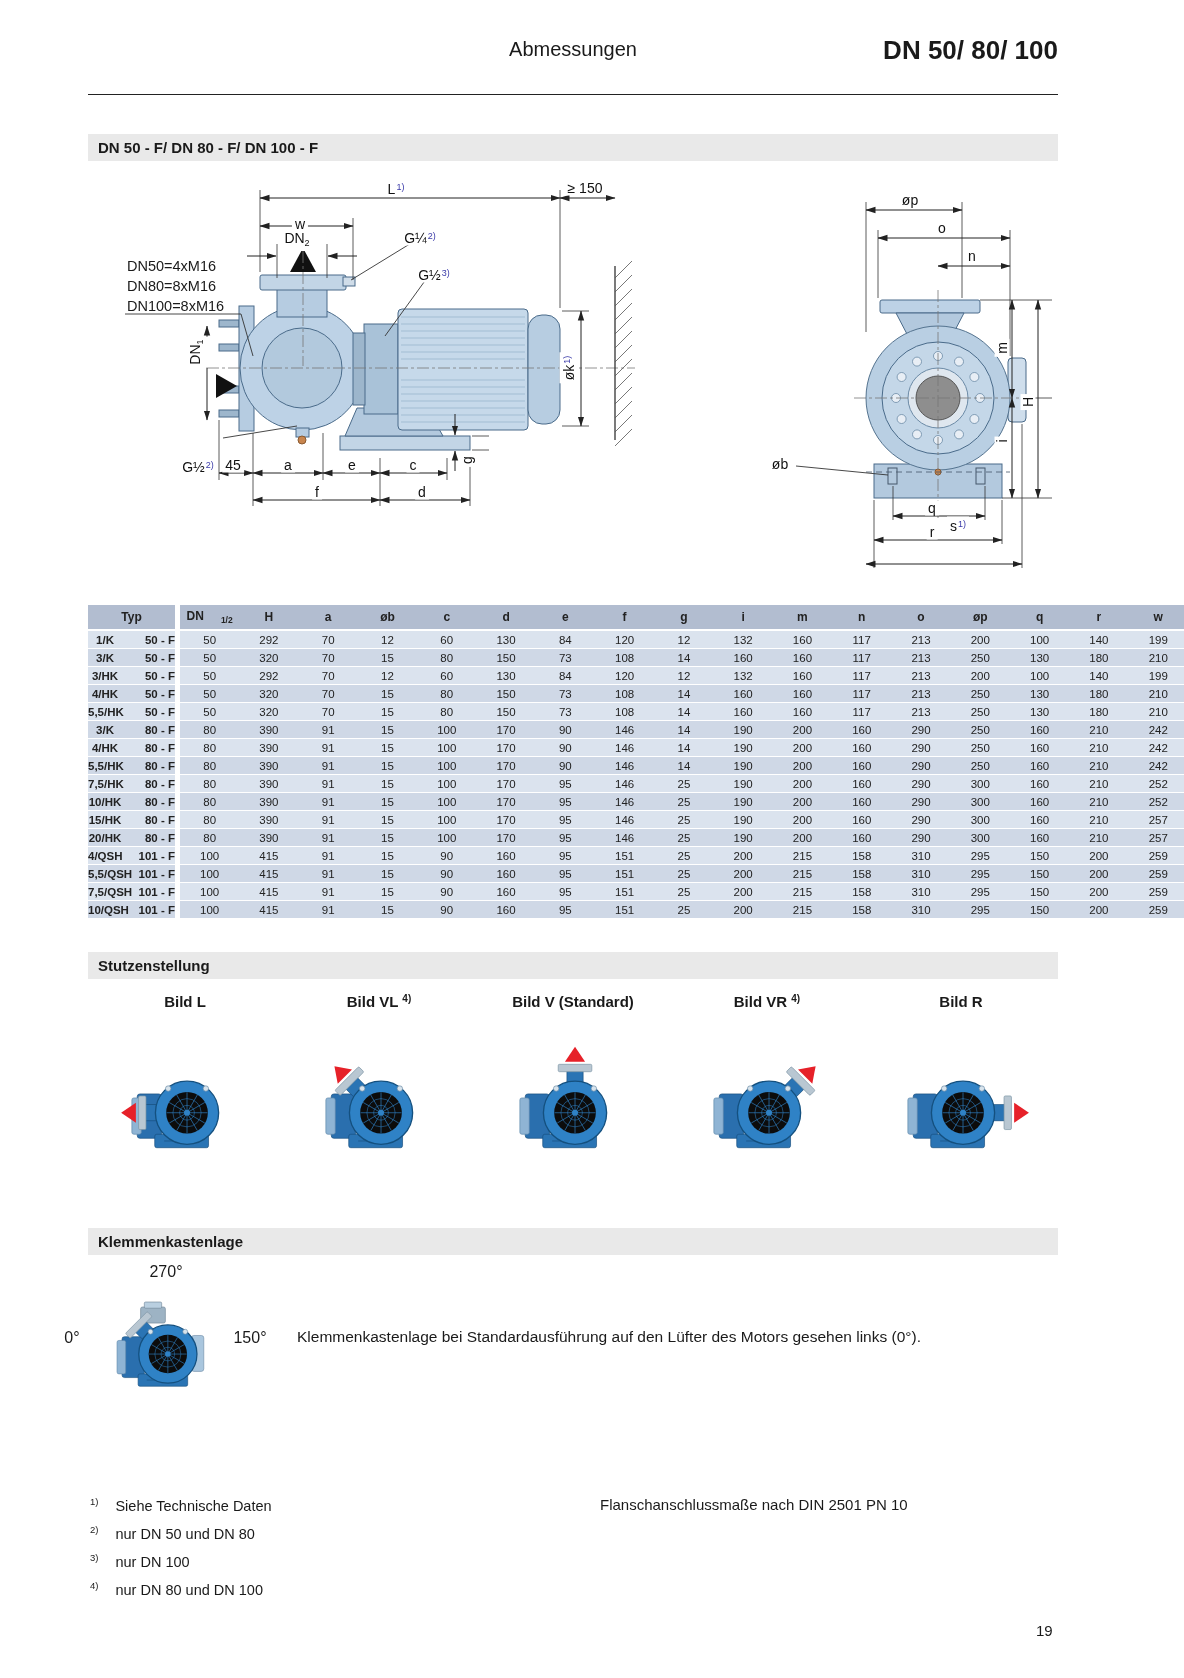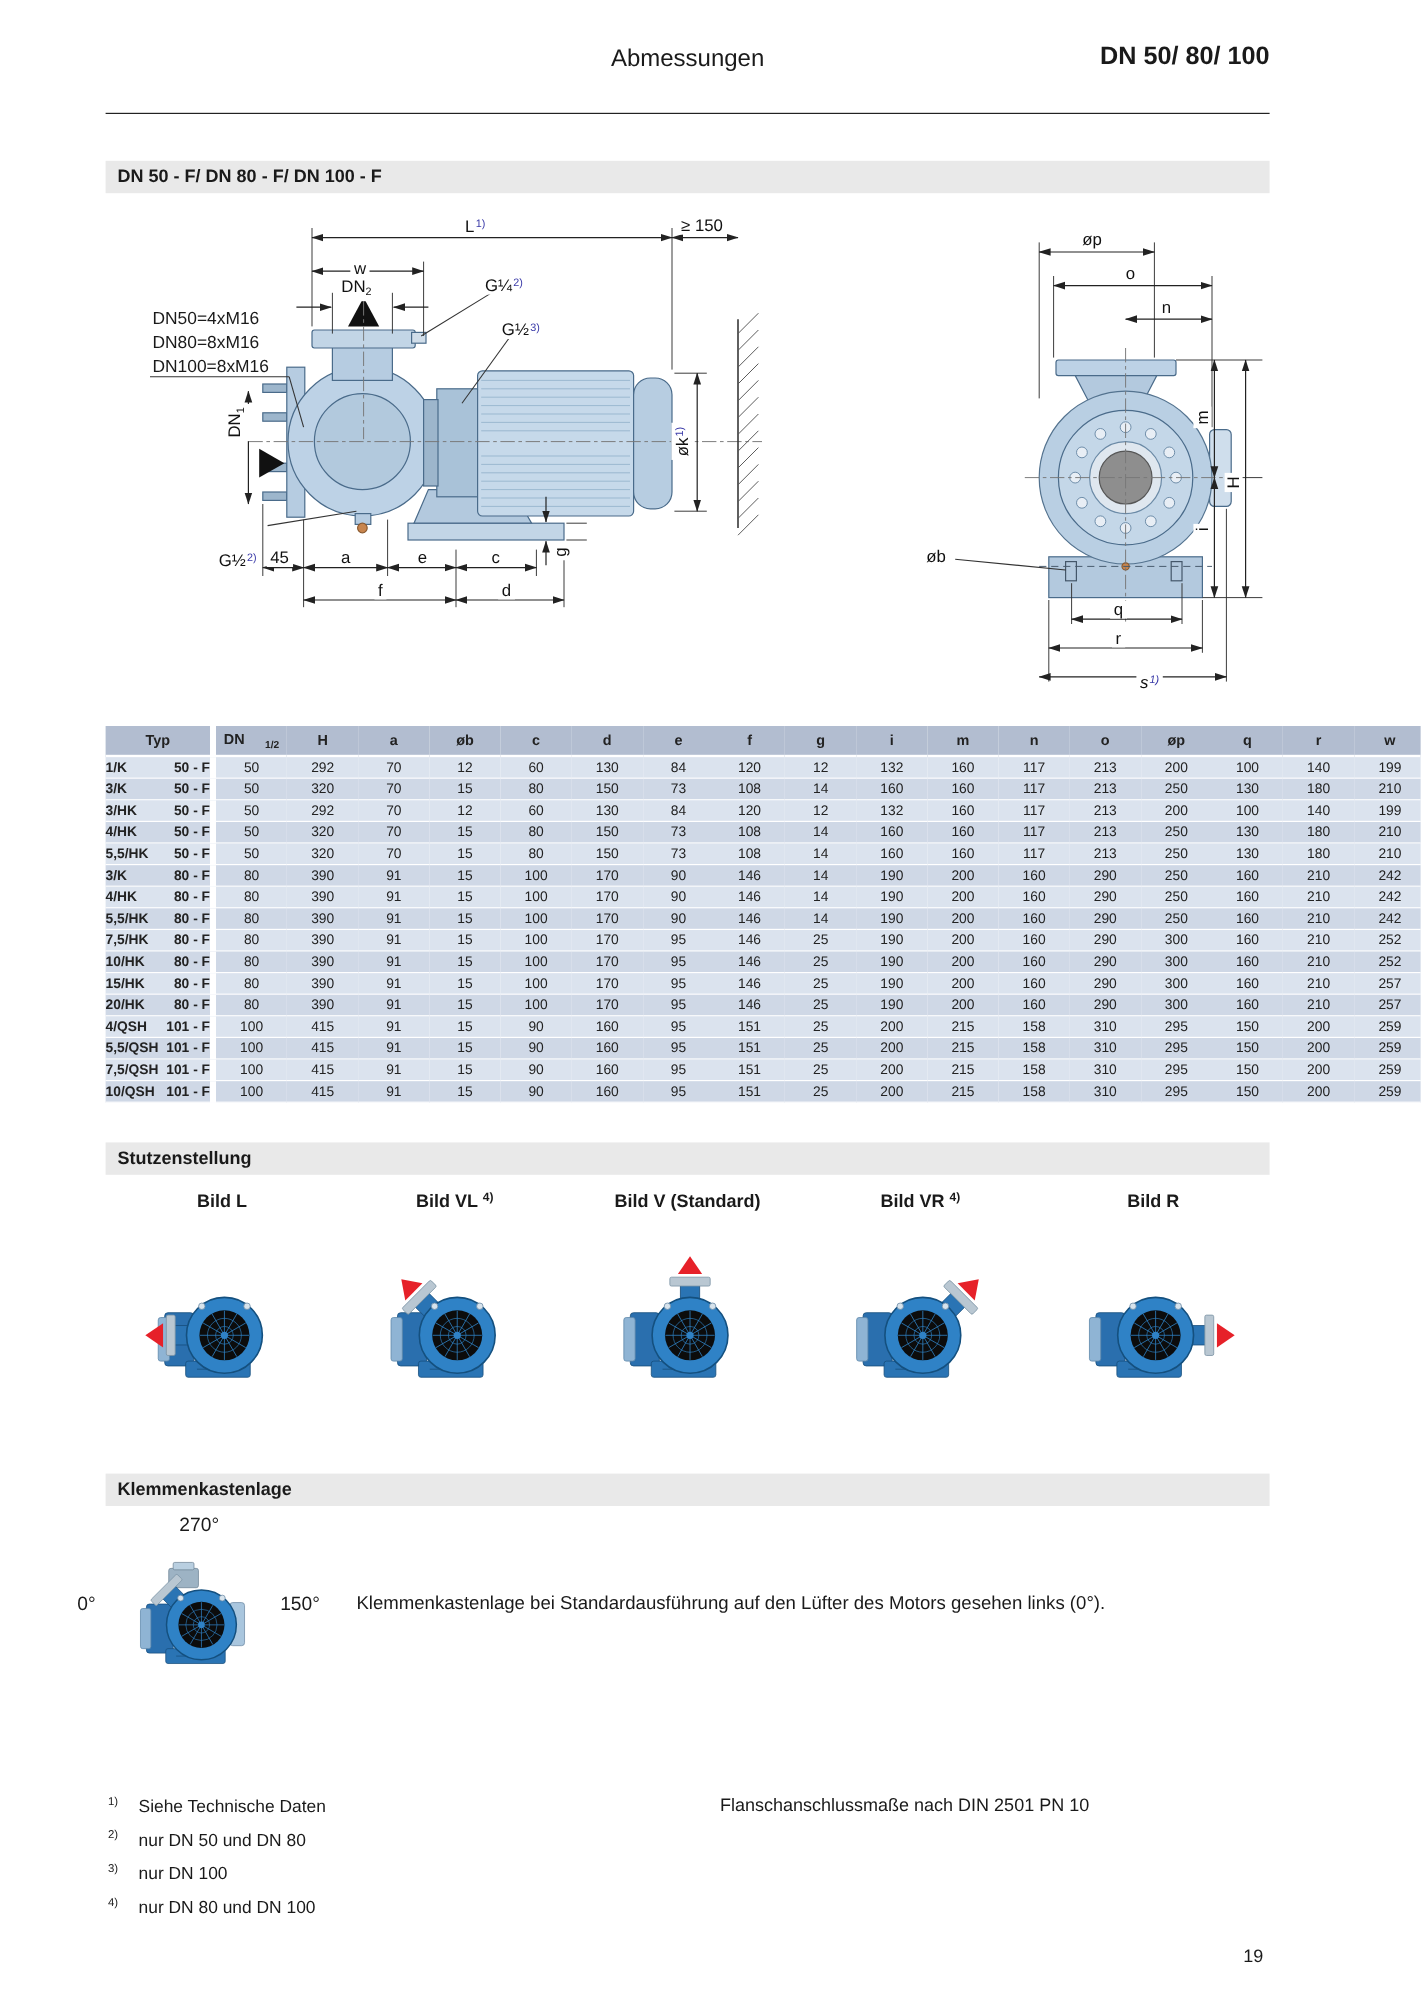--- a/index.html
+++ b/index.html
@@ -1,20 +1,20 @@
 <!DOCTYPE html>
 <html><head>
 <meta charset="utf-8">
 <style>
   html,body{margin:0;padding:0;background:#fff;}
   .page{position:relative;width:1184px;height:1678px;background:#fff;overflow:hidden;
         font-family:"Liberation Sans","DejaVu Sans",sans-serif;color:#1a1a1a;}
   
   .hdr-title{position:absolute;top:38px;left:573px;transform:translateX(-50%);font-size:20px;}
-  .hdr-model{position:absolute;top:35px;right:126px;font-size:21px;font-weight:bold;}
+  .hdr-model{position:absolute;top:35px;right:126px;font-size:26px;font-weight:bold;}
   .hdr-rule{position:absolute;top:94px;left:88px;width:970px;height:0;border-top:1.6px solid #222;}
   
   .bar{position:absolute;left:88px;width:970px;height:27px;background:#e9e9e9;
        font-size:15px;font-weight:bold;line-height:27px;padding-left:10px;box-sizing:border-box;}
   
   .draw{position:absolute;}
   .dlb{position:absolute;transform:translate(-50%,-50%);font-size:14px;color:#111;
        background:#fff;padding:0 3px;white-space:nowrap;line-height:15px;}
   .rot{transform:translate(-50%,-50%) rotate(-90deg);}
   .dlb sup{font-size:9px;color:#3a3aa8;vertical-align:4px;margin-left:1px;}
@@ -28,21 +28,21 @@
   .dimtable{position:absolute;left:88px;top:605px;width:1100px;border-collapse:separate;border-spacing:0;table-layout:fixed;}
   .dimtable th{background:#b2bdd0;font-size:12px;font-weight:bold;height:22px;text-align:center;
                border-bottom:2px solid #fff;color:#222;}
   .dimtable th sub{font-size:8.5px;vertical-align:-3px;margin-left:17px;}
   .dimtable td{font-size:11.5px;height:17px;text-align:center;border-bottom:1px solid #fff;color:#222;
                padding:0;}
   .dimtable tr.odd td{background:#dbe3ee;}
   .dimtable tr.even td{background:#cfd8e6;}
   .dimtable th.typ,.dimtable td.typ{border-right:5px solid #fff;}
   .typcell{display:flex;align-items:center;font-weight:bold;}
-  .typcell .tname{flex:1;text-align:left;}
+  .typcell .tname{flex:1;text-align:center;}
   .typcell .tsize{width:48px;text-align:right;padding-left:5px;}
   
   .bildrow{position:absolute;left:88px;top:993px;width:970px;display:flex;}
   .bildrow .bl{flex:1;text-align:center;font-size:15px;font-weight:bold;}
   .bildrow .bl sup{font-size:10px;vertical-align:5px;}
   .pumprow{position:absolute;left:88px;top:1030px;width:970px;display:flex;}
   .pumprow .ps{flex:1;display:flex;justify-content:center;}
   .pumprow svg{width:152px;height:148px;}
   
   .deg{position:absolute;font-size:16px;transform:translate(-50%,-50%);}
@@ -269,21 +269,21 @@
   <span class="dlb rot" style="left:568px;top:368px;"><span>øk</span><sup>1)</sup></span>
   <span class="dlb" style="left:910px;top:200px;">øp</span>
   <span class="dlb" style="left:942px;top:228px;">o</span>
   <span class="dlb" style="left:972px;top:256px;">n</span>
   <span class="dlb rot" style="left:1002px;top:348px;">m</span>
   <span class="dlb rot" style="left:1028px;top:402px;">H</span>
   <span class="dlb rot" style="left:1002px;top:441px;">i</span>
   <span class="dlb" style="left:780px;top:464px;">øb</span>
   <span class="dlb" style="left:932px;top:508px;">q</span>
   <span class="dlb" style="left:932px;top:532px;">r</span>
-  <span class="dlb" style="left:958px;top:568px;font-style:italic;"><span>s</span><sup>1)</sup></span>
+  <span class="dlb" style="left:958px;top:525px;"><span>s</span><sup>1)</sup></span>
 
   <table class="dimtable">
     <colgroup>
         <col style="width:92px">
       </colgroup>
     <thead>
         <tr id="thead-row">
           <th class="typ">Typ</th>
           <th>DN<sub>1/2</sub></th>
           <th>H</th>

